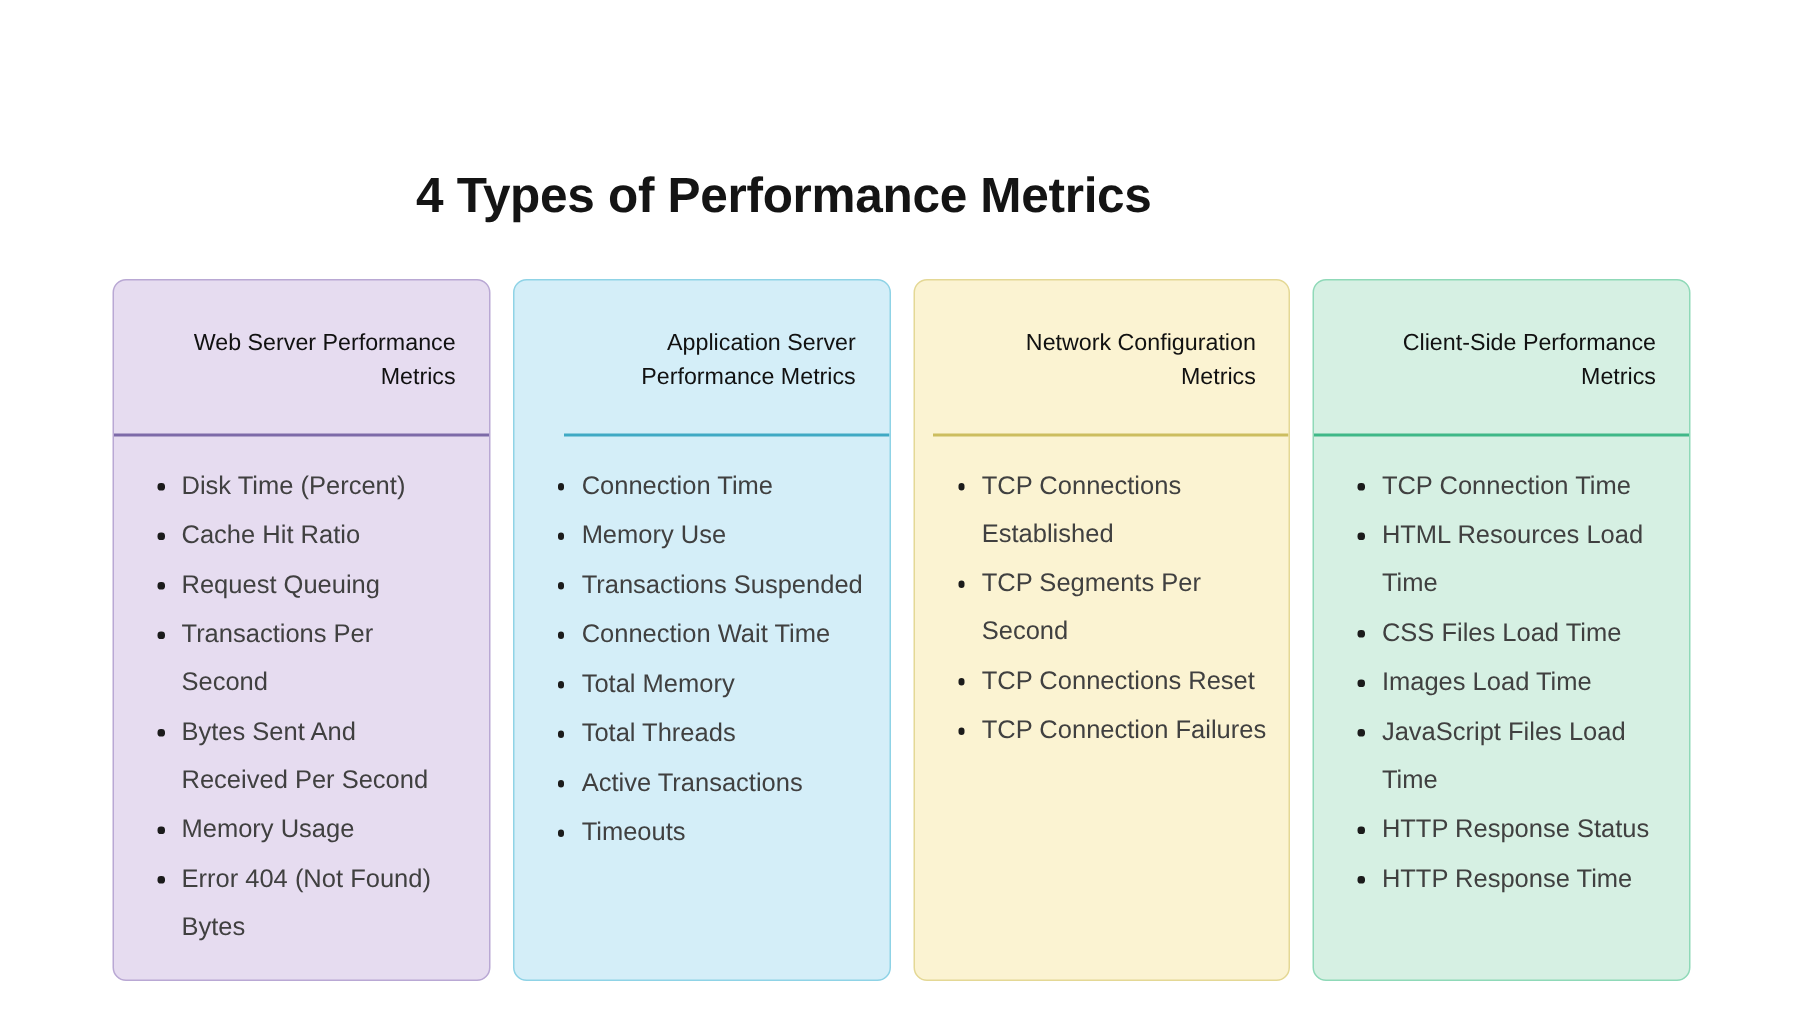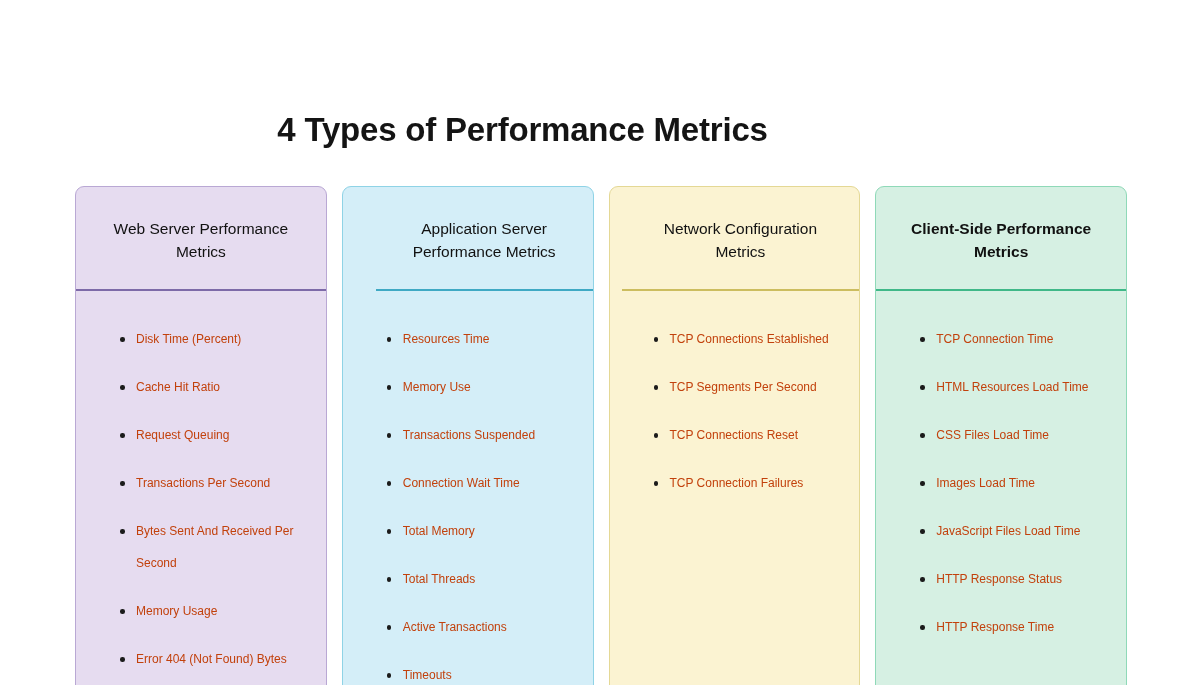--- a/index.html
+++ b/index.html
@@ -45,63 +45,63 @@
     width: 252px;
     border-radius: 9px;
     overflow: hidden;
     display: flex;
     flex-direction: column;
     min-height: 432px;
     position: relative;
   }
   .card-header {
     padding: 30px 22px 26px 22px;
-    text-align: center;
+    text-align: right;
     font-size: 15.5px;
     line-height: 23px;
     color: #111111;
     border-bottom-width: 2px;
     border-bottom-style: solid;
   }
   .card-body {
     flex: 1 1 auto;
     padding: 16px 14px 18px 14px;
   }
   ul.metric-list {
     margin: 0;
     padding: 0 0 0 28px;
     list-style: none;
   }
   ul.metric-list li {
     position: relative;
-    font-size: 12px;
+    font-size: 17px;
     line-height: 32px;
-    color: #c2410c;
+    color: #404040;
     padding-left: 2px;
-    margin: 16px;
+    margin: 1px;
   }
   ul.metric-list li::before {
     content: "";
     position: absolute;
     left: -14px;
     top: 14px;
     width: 4.5px;
     height: 4.5px;
     border-radius: 50%;
     background: #1b1b1b;
   }
   
   .card.v-purple { background: #e6dcf0; border: 1px solid #b9a8d4; }
   .card.v-purple .card-header { border-bottom-color: #7d6aa8; }
   .card.v-blue   { background: #d4eef8; border: 1px solid #8fd3e6; }
   .card.v-blue .card-header { border-bottom-color: #3fa9c4; margin-left: 33px; }
   .card.v-yellow { background: #fbf3d2; border: 1px solid #e4d895; }
   .card.v-yellow .card-header { border-bottom-color: #ccbd5f; margin-left: 12px; }
   .card.v-green  { background: #d6f0e3; border: 1px solid #8fd9b8; }
-  .card.v-green .card-header { border-bottom-color: #3fb888; font-weight: bold; }
+  .card.v-green .card-header { border-bottom-color: #3fb888; }
 </style>
 </head>
 <body>
 
 <div class="infographic">
 
   <h1 class="page-title">4 Types of Performance Metrics</h1>
 
   <div class="cards-row">
       <div class="card v-purple">
@@ -115,21 +115,21 @@
             <li>Bytes Sent And Received Per Second</li>
             <li>Memory Usage</li>
             <li>Error 404 (Not Found) Bytes</li>
           </ul>
         </div>
       </div>
       <div class="card v-blue">
         <div class="card-header">Application Server Performance Metrics</div>
         <div class="card-body">
           <ul class="metric-list">
-            <li>Resources Time</li>
+            <li>Connection Time</li>
             <li>Memory Use</li>
             <li>Transactions Suspended</li>
             <li>Connection Wait Time</li>
             <li>Total Memory</li>
             <li>Total Threads</li>
             <li>Active Transactions</li>
             <li>Timeouts</li>
           </ul>
         </div>
       </div>

